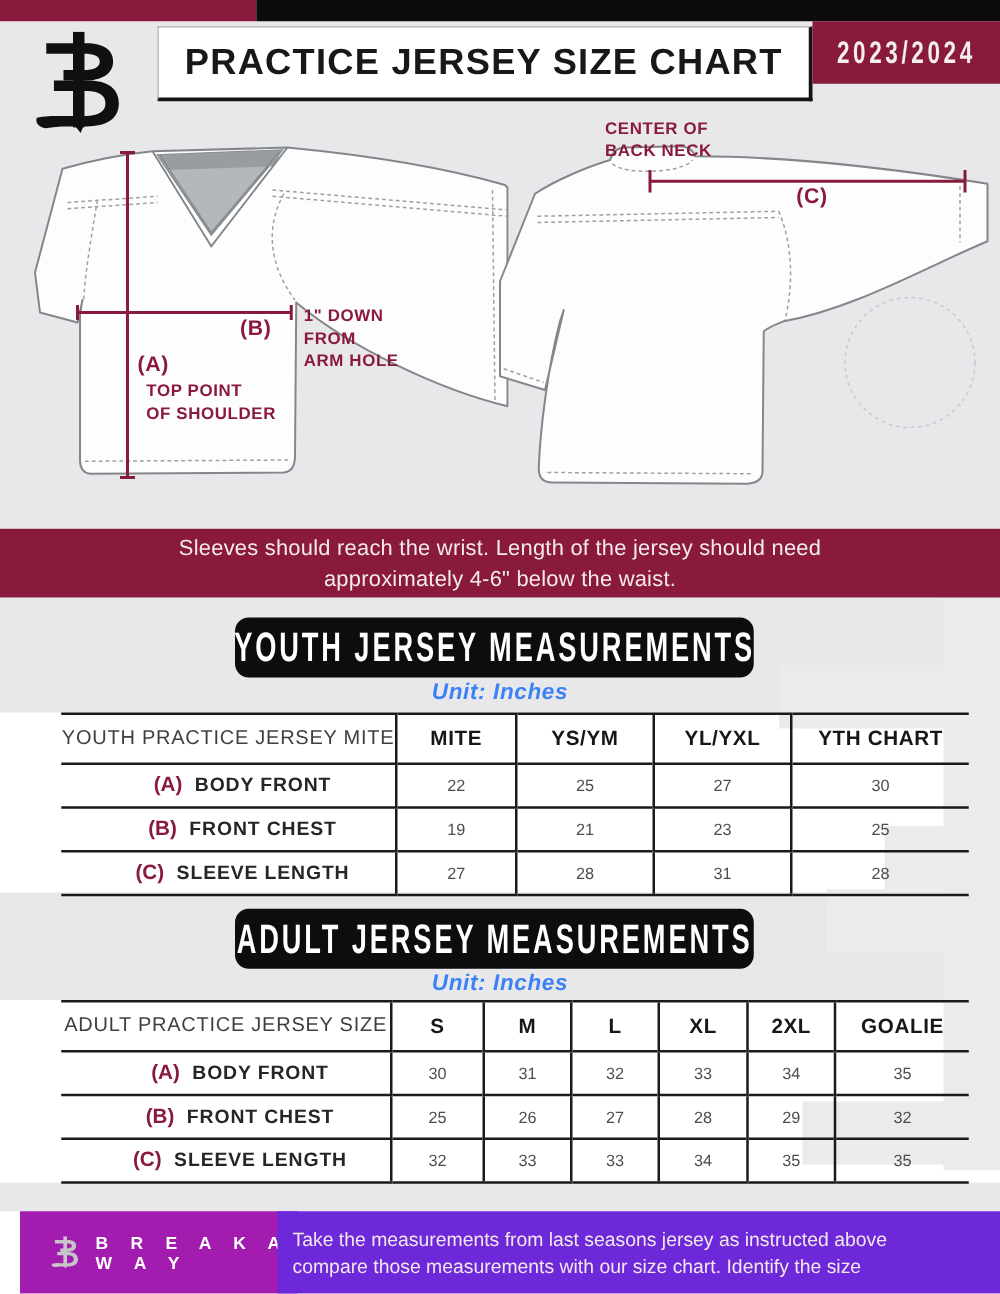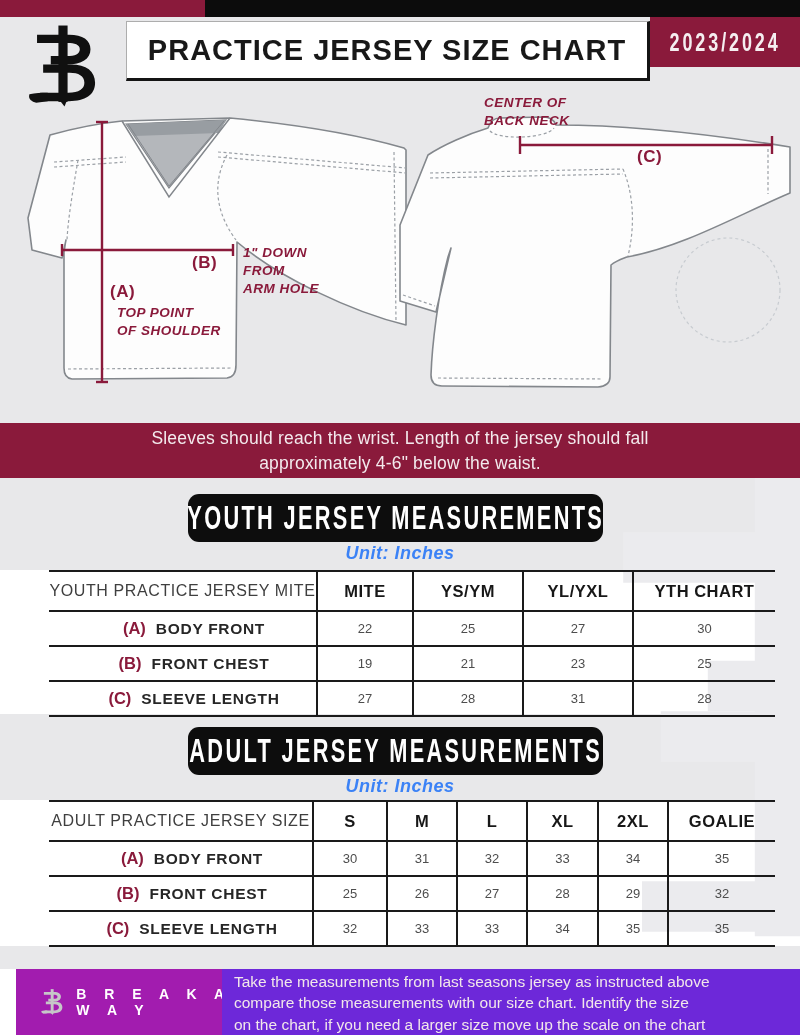--- a/index.html
+++ b/index.html
@@ -42,21 +42,21 @@
   .condensed { display:inline-block; white-space:nowrap; transform:scaleX(0.72); transform-origin:50% 50%; letter-spacing:4px; }
 
   
   .diagram { position:absolute; z-index:2; }
   #front-jersey { left:22px; top:100px; }
   #back-jersey  { left:398px; top:95px; }
   .meas-key {
     position:absolute; z-index:4; color:#8A1A3B; font-weight:800; font-size:17px; letter-spacing:0.5px;
   }
   .meas-text {
-    position:absolute; z-index:4; color:#8A1A3B; font-style:italic; font-weight:600;
+    position:absolute; z-index:4; color:#8A1A3B; font-weight:600;
     font-size:13.5px; line-height:18px; letter-spacing:0.5px; white-space:pre-line;
   }
   #label-a-key { left:110px; top:282px; }
   #label-a-text{ left:117px; top:304px; }
   #label-b-key { left:192px; top:253px; }
   #label-b-text{ left:243px; top:244px; }
   #label-c-key { left:637px; top:147px; }
   #label-c-text{ left:484px; top:94px; }
 
   
@@ -209,21 +209,21 @@
 OF SHOULDER</div>
   <div class="meas-key" id="label-b-key">(B)</div>
   <div class="meas-text prelined" id="label-b-text">1" DOWN
 FROM
 ARM HOLE</div>
   <div class="meas-key" id="label-c-key">(C)</div>
   <div class="meas-text prelined" id="label-c-text">CENTER OF
 BACK NECK</div>
 
   <div id="notice">
-    <div>Sleeves should reach the wrist. Length of the jersey should fall</div>
+    <div>Sleeves should reach the wrist. Length of the jersey should need</div>
     <div>approximately 4-6" below the waist.</div>
   </div>
 
   <div class="section-head" id="youth-head">
     <span class="condensed">YOUTH JERSEY MEASUREMENTS</span>
   </div>
   <div class="unit-line" id="youth-unit">Unit: Inches</div>
 
   <div class="table-wrap" id="youth-table-wrap">
     <table class="size-table">
@@ -345,17 +345,16 @@
           <path d="M16,14 L58,14 C76,14 86,21 86,33 C86,46 74,53 56,53 L34,53 L34,42 L55,42 C66,42 72,39 72,33 C72,27 65,25 56,25 L16,25 Z"></path>
           <path d="M24,53 L60,53 C81,53 92,62 92,77 C92,93 79,101 58,101 L20,101 L20,90 L57,90 C71,90 78,85 78,77 C78,68 70,64 59,64 L24,64 Z"></path>
           <path d="M6,92 C14,90 21,90 30,90 L30,101 L15,103 C9,102 4,98 6,92 Z"></path>
         </g>
       </svg>
       <span id="footer-brand">B R E A K A W A Y</span>
     </div>
     <div id="footer-red">
       <div>Take the measurements from last seasons jersey as instructed above</div>
       <div>compare those measurements  with our size chart. Identify the size</div>
-      <div>on the chart, if you need a larger size move up the scale on the chart</div>
     </div>
   </div>
 
 </div>
 
 </body></html>

